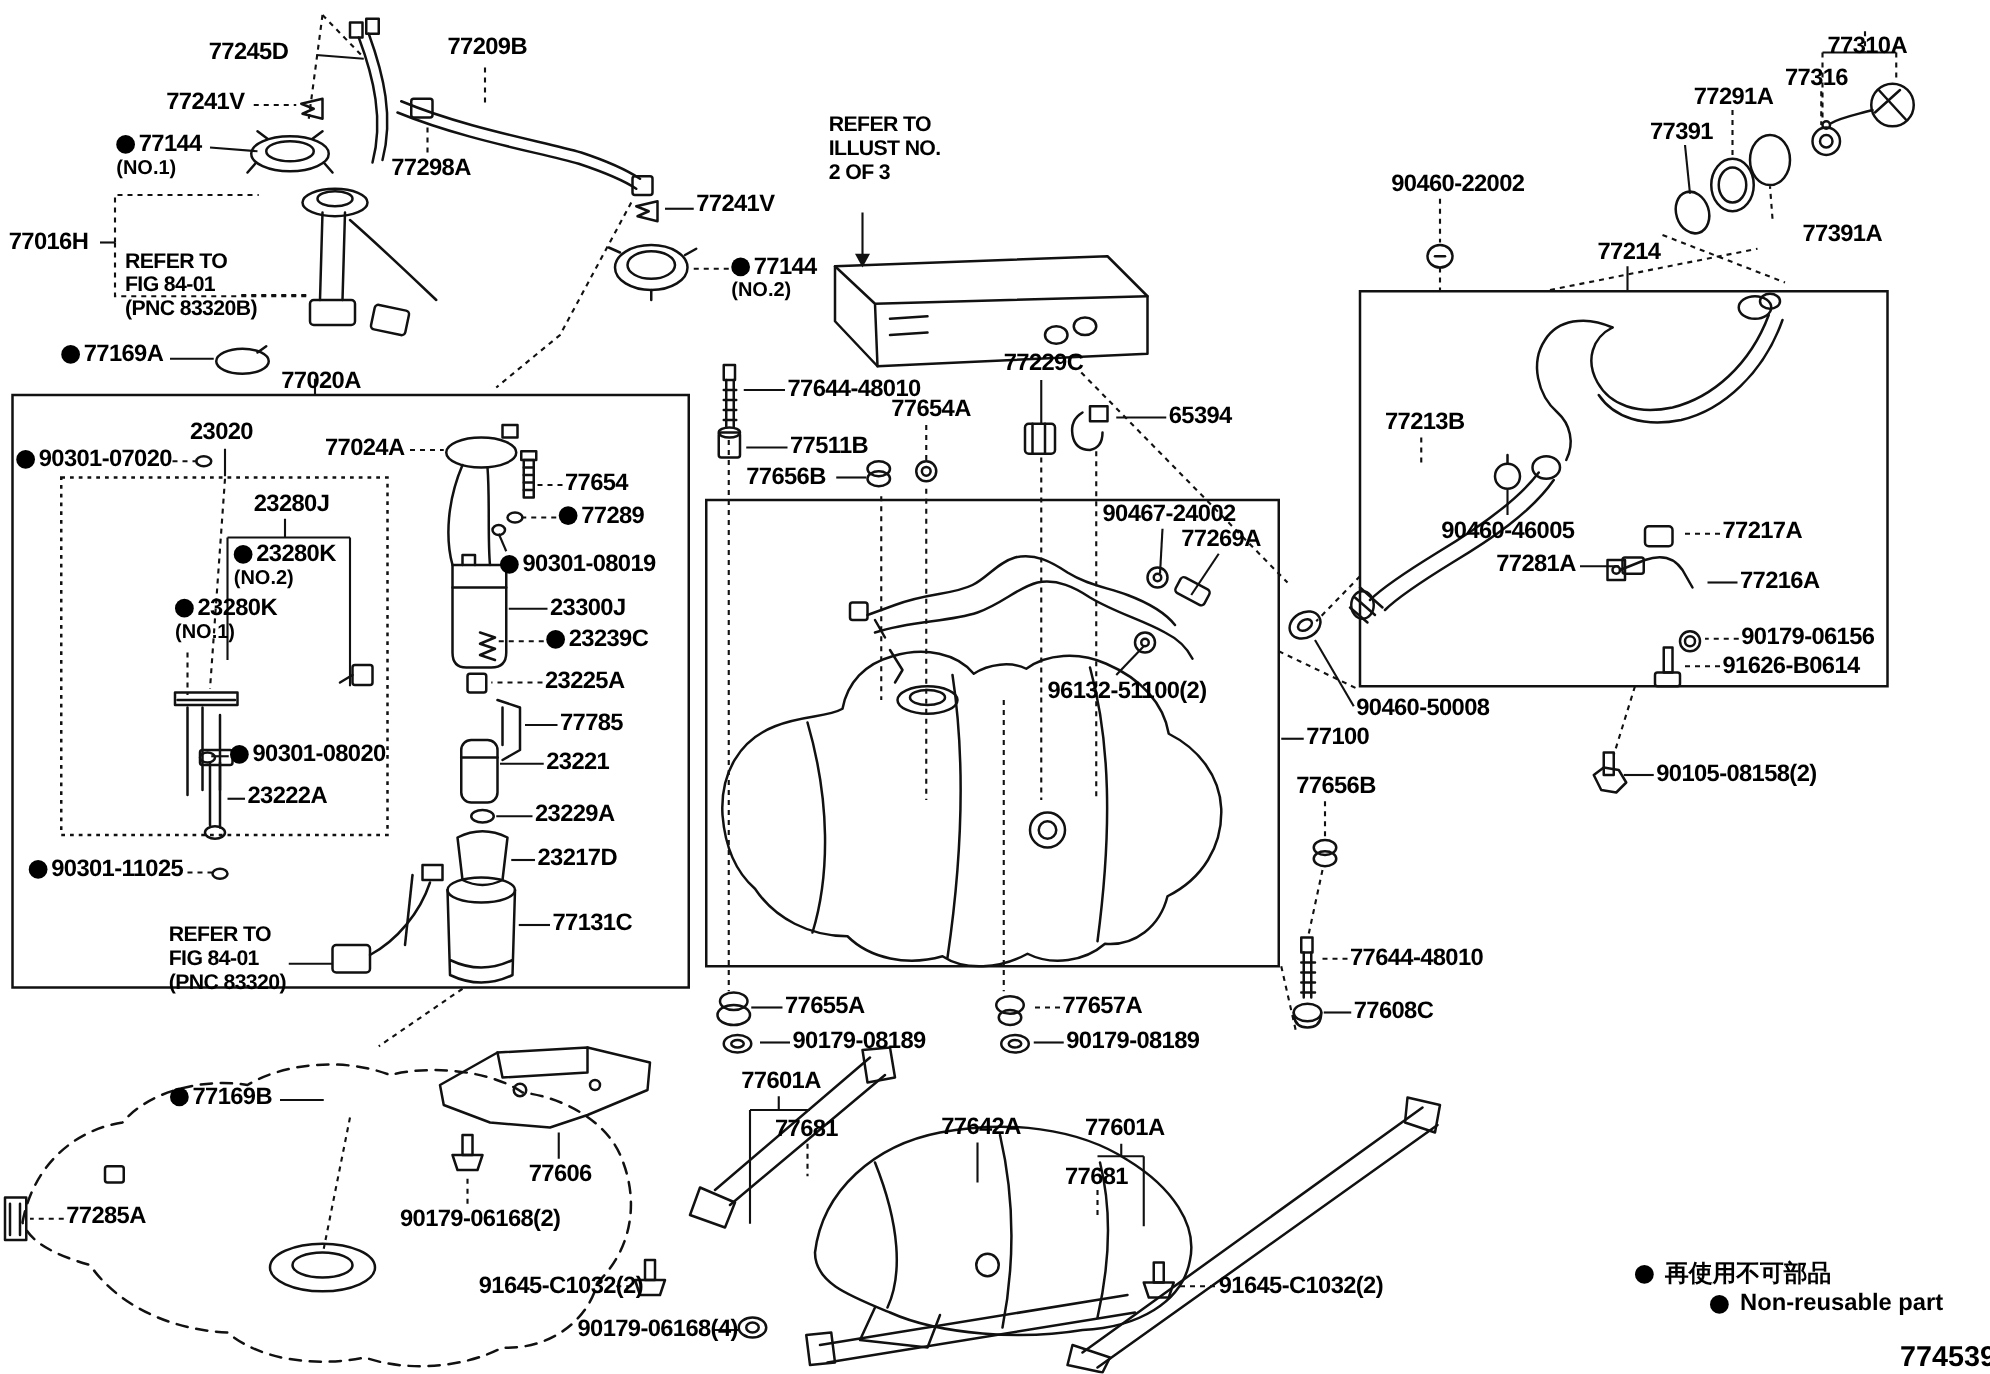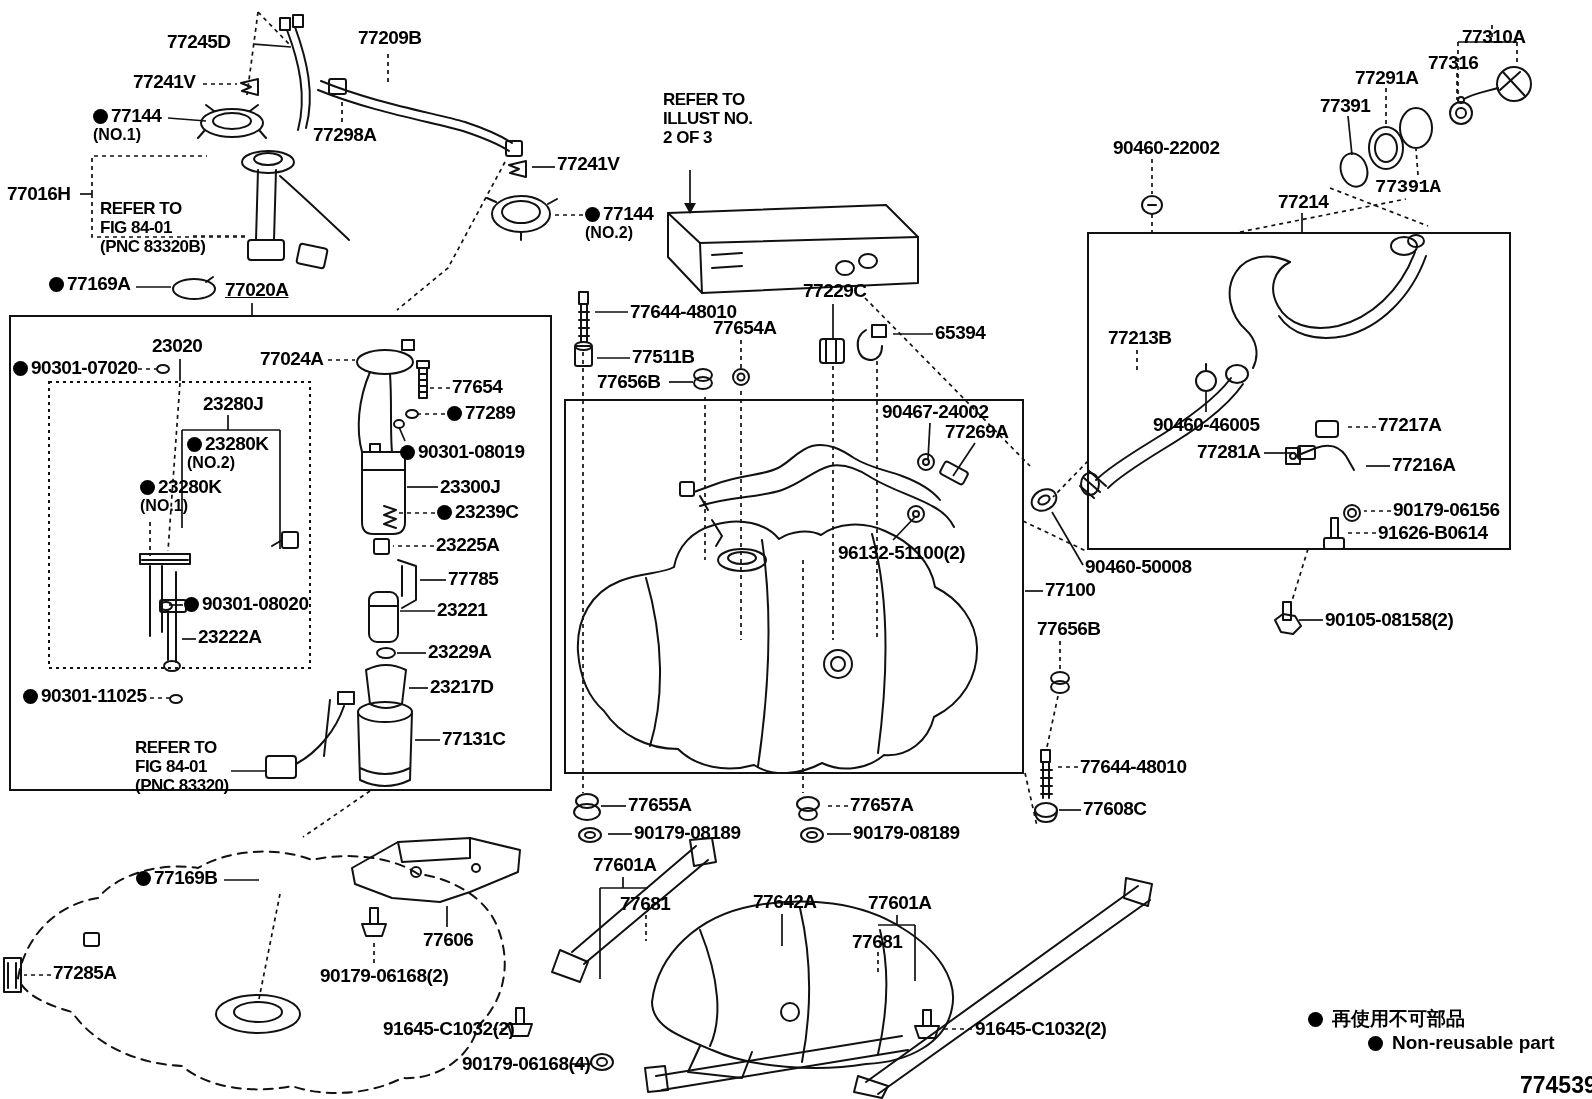--- a/index.html
+++ b/index.html
@@ -357,21 +357,21 @@
 <div class="label" style="left: 167px; top: 31px;"><span>77245D</span></div>
     <div class="label" style="left: 358px; top: 27px;"><span>77209B</span></div>
     <div class="label" style="left: 133px; top: 71px;"><span>77241V</span></div>
     <div class="label" style="left: 93px; top: 105px;"><span class="dot"></span><span>77144</span><span class="sub">(NO.1)</span></div>
     <div class="label" style="left: 313px; top: 124px;"><span>77298A</span></div>
     <div class="label" style="left: 7px; top: 183px;"><span>77016H</span></div>
     <div class="label" style="left: 100px; top: 199px; font-size: 17px;"><span>REFER TO
 FIG 84-01
 (PNC 83320B)</span></div>
     <div class="label" style="left: 49px; top: 273px;"><span class="dot"></span><span>77169A</span></div>
-    <div class="label" style="left: 225px; top: 279px; text-decoration: underline;"><span>77020A</span></div>
+    <div class="label" style="left: 225px; top: 294px;"><span>77020A</span></div>
     <div class="label" style="left: 557px; top: 153px;"><span>77241V</span></div>
     <div class="label" style="left: 585px; top: 203px;"><span class="dot"></span><span>77144</span><span class="sub">(NO.2)</span></div>
     <div class="label" style="left: 663px; top: 90px; font-size: 17px;"><span>REFER TO
 ILLUST NO.
 2 OF 3</span></div>
     <div class="label" style="left: 630px; top: 301px;"><span>77644-48010</span></div>
     <div class="label" style="left: 713px; top: 317px;"><span>77654A</span></div>
     <div class="label" style="left: 632px; top: 346px;"><span>77511B</span></div>
     <div class="label" style="left: 597px; top: 371px;"><span>77656B</span></div>
     <div class="label" style="left: 803px; top: 280px;"><span>77229C</span></div>
@@ -423,21 +423,21 @@
     <div class="label" style="left: 1085px; top: 556px;"><span>90460-50008</span></div>
     <div class="label" style="left: 1325px; top: 609px;"><span>90105-08158(2)</span></div>
     <div class="label" style="left: 1080px; top: 756px;"><span>77644-48010</span></div>
     <div class="label" style="left: 1083px; top: 798px;"><span>77608C</span></div>
     <div class="label" style="left: 1113px; top: 137px;"><span>90460-22002</span></div>
     <div class="label" style="left: 1278px; top: 191px;"><span>77214</span></div>
     <div class="label" style="left: 1462px; top: 4px; margin-top: 22px;"><span>77310A</span></div>
     <div class="label" style="left: 1428px; top: 52px;"><span>77316</span></div>
     <div class="label" style="left: 1355px; top: 67px;"><span>77291A</span></div>
     <div class="label" style="left: 1320px; top: 95px; text-align: center;"><span>77391</span></div>
-    <div class="label" style="left: 1375px; top: 177px; font-family: Liberation Mono, monospace;"><span>77391A</span></div>
+    <div class="label" style="left: 1442px; top: 177px;"><span>77391A</span></div>
     <div class="label" style="left: 1108px; top: 327px;"><span>77213B</span></div>
     <div class="label" style="left: 1153px; top: 414px;"><span>90460-46005</span></div>
     <div class="label" style="left: 1378px; top: 414px;"><span>77217A</span></div>
     <div class="label" style="left: 1197px; top: 441px;"><span>77281A</span></div>
     <div class="label" style="left: 1392px; top: 454px;"><span>77216A</span></div>
     <div class="label" style="left: 1393px; top: 499px;"><span>90179-06156</span></div>
     <div class="label" style="left: 1378px; top: 522px;"><span>91626-B0614</span></div>
   </div>
 
 </body></html>

